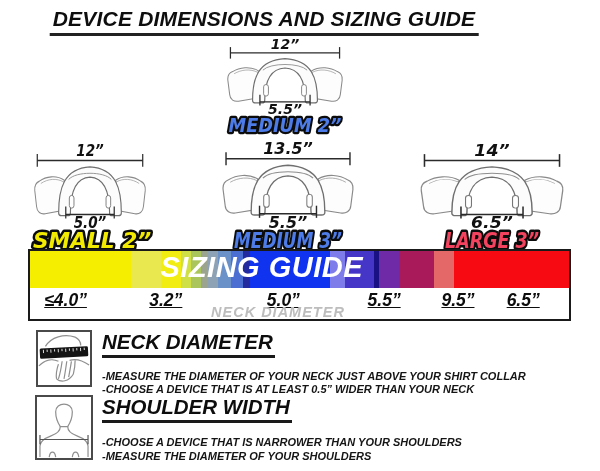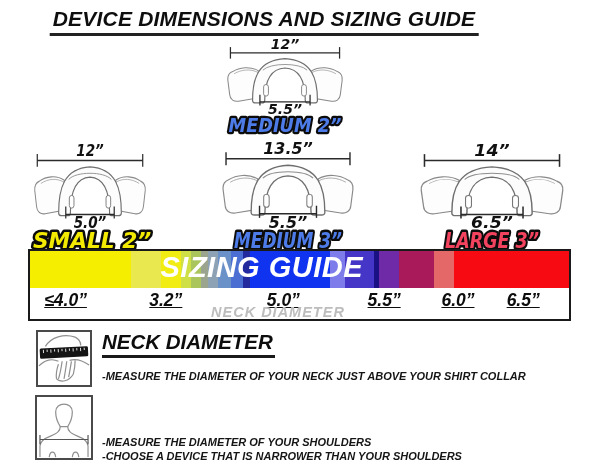--- a/index.html
+++ b/index.html
@@ -155,21 +155,21 @@
   </svg>
 
   <div class="sizing-box">
     <div class="sizing-bar" style="background: linear-gradient(90deg, rgb(246, 238, 0) 0%, rgb(246, 238, 0) 18.8%, rgb(233, 232, 78) 18.8%, rgb(233, 232, 78) 24.3%, rgb(241, 237, 18) 24.3%, rgb(241, 237, 18) 28%, rgb(207, 224, 70) 28%, rgb(207, 224, 70) 29.8%, rgb(169, 197, 91) 29.8%, rgb(169, 197, 91) 31.7%, rgb(155, 164, 142) 31.7%, rgb(155, 164, 142) 33%, rgb(141, 162, 180) 33%, rgb(141, 162, 180) 34.8%, rgb(107, 146, 200) 34.8%, rgb(107, 146, 200) 37.2%, rgb(74, 110, 210) 37.2%, rgb(74, 110, 210) 39.6%, rgb(35, 42, 158) 39.6%, rgb(35, 42, 158) 40.9%, rgb(16, 51, 240) 40.9%, rgb(16, 51, 240) 55.6%, rgb(125, 124, 234) 55.6%, rgb(125, 124, 234) 58.4%, rgb(70, 54, 200) 58.4%, rgb(70, 54, 200) 63.9%, rgb(26, 17, 132) 63.9%, rgb(26, 17, 132) 64.8%, rgb(111, 42, 168) 64.8%, rgb(111, 42, 168) 68.5%, rgb(169, 26, 90) 68.5%, rgb(169, 26, 90) 75%, rgb(229, 104, 104) 75%, rgb(229, 104, 104) 78.7%, rgb(247, 10, 18) 78.7%, rgb(247, 10, 18) 100%);">
       <div class="sizing-title" style="color: rgb(255, 255, 255);">SIZING GUIDE</div>
     </div>
     <div class="tick" style="left:6.6%">≤4.0”</div>
     <div class="tick" style="left:25.2%">3.2”</div>
     <div class="tick" style="left:47%">5.0”</div>
     <div class="tick" style="left:65.7%">5.5”</div>
-    <div class="tick" style="left:79.4%">6.0”</div>
+    <div class="tick" style="left:79.4%">9.5”</div>
     <div class="tick" style="left:91.5%">6.5”</div>
     <div class="axis-label">NECK DIAMETER</div>
   </div>
 
   <div class="icon-box" style="left:36px;top:330px;width:56px;height:57px">
     <svg viewBox="0 0 56 56" width="52" height="53">
       <path class="sketch" d="M8,15 C14,5 28,1 40,5"></path>
       <path class="sketch" d="M40,5 C44,7 46,10 46,14"></path>
       <path class="sketch" d="M1,36 C8,29 16,28 22,31"></path>
       <path class="sketch" d="M34,30 C40,28 48,30 55,35"></path>
@@ -196,34 +196,36 @@
         <path class="sketch" d="M36,31 C35,37 34,43 33,48"></path>
         <path class="sketch" d="M40,30 C40,36 39,41 38,45"></path>
         <path class="sketch" d="M22,34 C20,40 19,45 20,50"></path>
         <path class="sketch" d="M20,50 C25,54 33,53 38,45"></path>
       </g>
     </svg>
   </div>
   <div class="ins-heading" style="left:102px;top:330px">NECK DIAMETER</div>
   <div class="ins-bullets" style="left:102px;top:355px">
     <div>-MEASURE THE DIAMETER OF YOUR NECK JUST ABOVE YOUR SHIRT COLLAR</div>
+    <div>-CHOOSE A DEVICE THAT IS AT LEAST 0.5” WIDER THAN YOUR NECK</div>
   </div>
 
   <div class="icon-box" style="left:35px;top:395px;width:58px;height:65px">
     <svg viewBox="0 0 58 66" width="54" height="61">
       <path class="sketch" d="M20,16 C20,5 38,5 38,16 C38,24 35,29 33,32 L25,32 C23,29 20,24 20,16 Z"></path>
       <path class="sketch" d="M33,32 C33,37 37,40 43,42 C51,45 55,48 55,53 L55,65"></path>
       <path class="sketch" d="M25,32 C25,37 21,40 15,42 C7,45 3,48 3,53 L3,65"></path>
       <path class="sketch" d="M13,65 C14,58 19,58 20,65"></path>
       <path class="sketch" d="M38,65 C39,58 44,58 45,65"></path>
       <g>
         <line class="sketch-dark" x1="3" y1="46" x2="55" y2="46"></line>
         <line class="sketch-dark" x1="3" y1="41" x2="3" y2="51"></line>
         <line class="sketch-dark" x1="55" y1="41" x2="55" y2="51"></line>
       </g>
     </svg>
   </div>
+  <div class="ins-heading" style="left:102px;top:395px">SHOULDER WIDTH</div>
   <div class="ins-bullets" style="left:102px;top:421px;line-height:13.5px">
+    <div>-CHOOSE A DEVICE THAT IS NARROWER THAN YOUR SHOULDERS</div>
     <div>-MEASURE THE DIAMETER OF YOUR SHOULDERS</div>
-    <div>-CHOOSE A DEVICE THAT IS NARROWER THAN YOUR SHOULDERS</div>
   </div>
 
 </div>
 
 </body></html>

